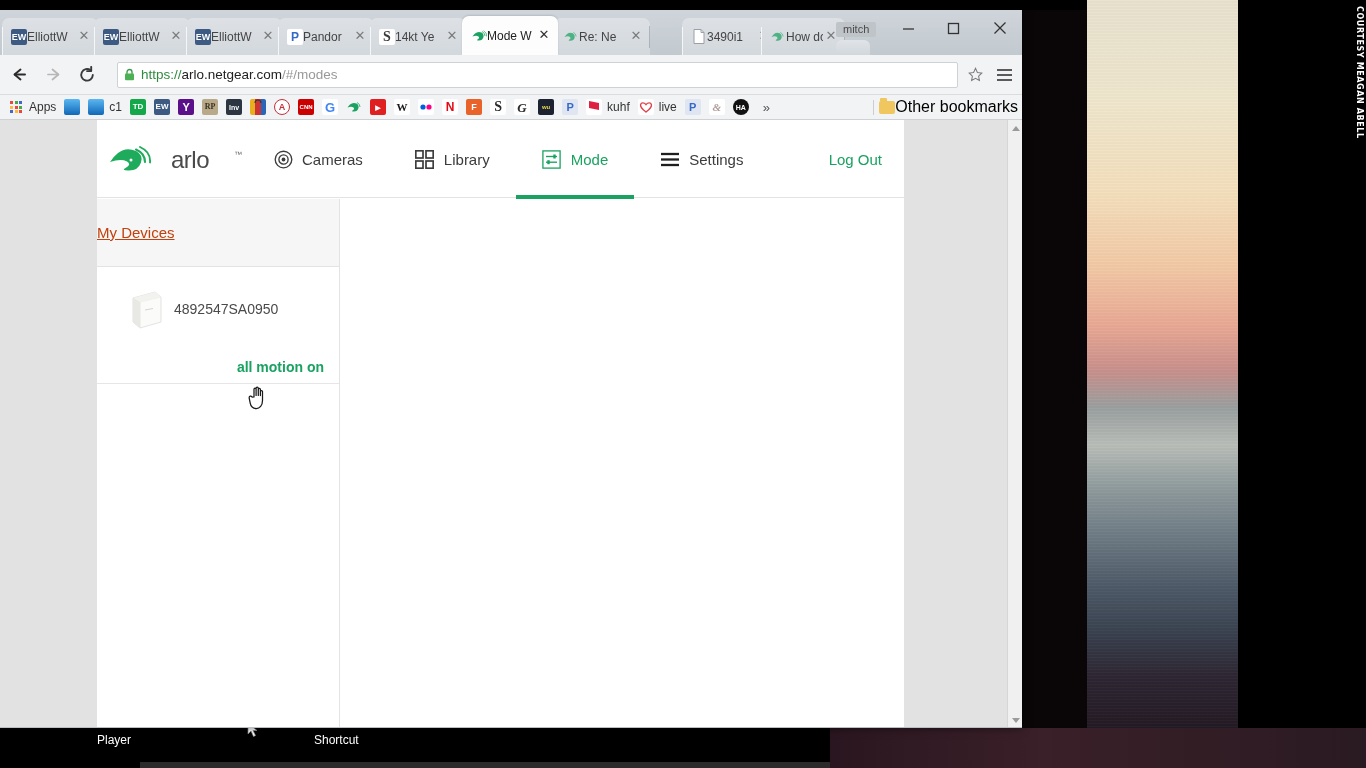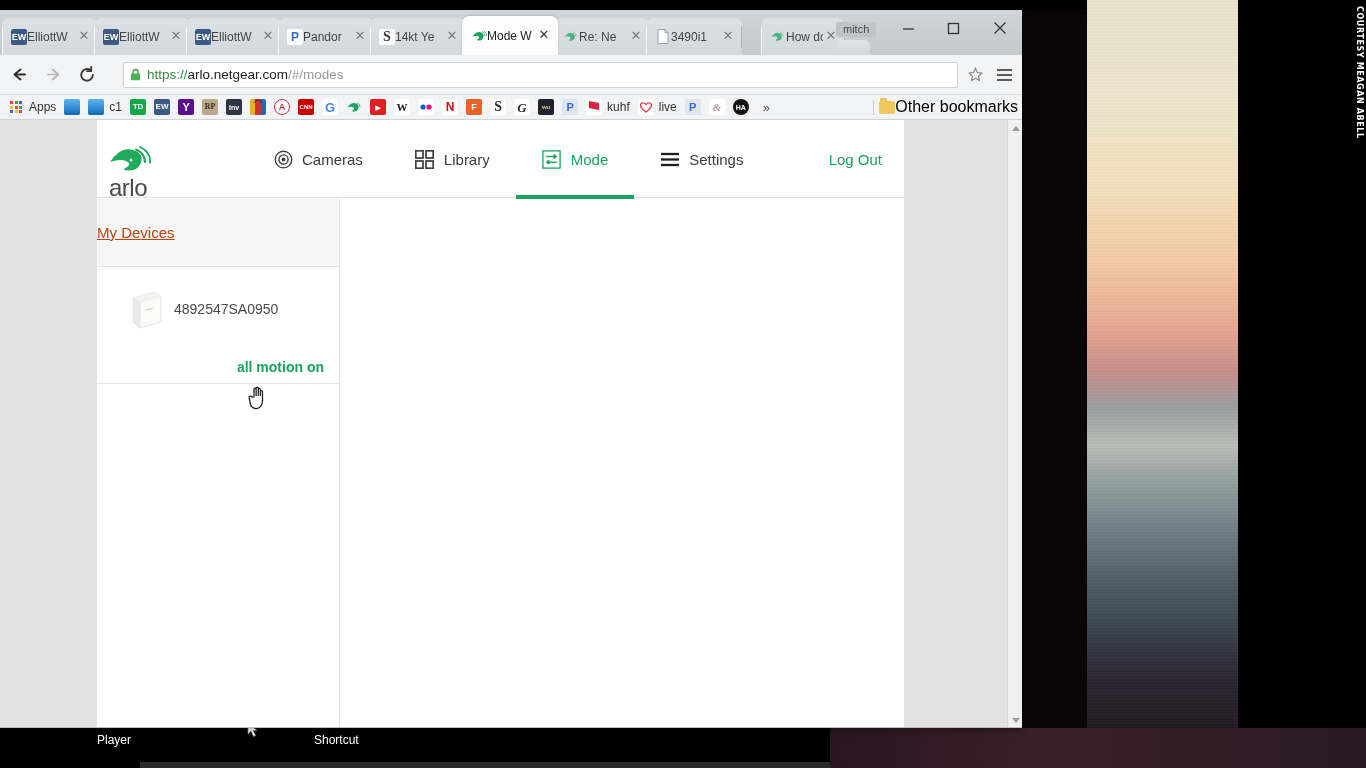--- a/index.html
+++ b/index.html
@@ -158,21 +158,21 @@
     display: flex; align-items: center;
   }
   .navbtn {
     width: 30px; height: 30px; margin-left: 4px;
     display: flex; align-items: center; justify-content: center;
     color: #5a5a5a; font-size: 17px;
   }
   #nav-back { color: #2b2b2b; }
   #nav-fwd { color: #b6b6b6; }
   #omnibox {
-    flex: 1 1 auto; height: 26px; margin: 0 4px 0 21px;
+    flex: 1 1 auto; height: 26px; margin: 0 4px 0 15px;
     background: #fff; border: 1px solid #cfd2d4; border-radius: 2px;
     display: flex; align-items: center; padding: 0 6px;
   }
   #lock-icon { margin-right: 6px; display: flex; align-items: center; }
   #url { font-size: 13.5px; white-space: nowrap; overflow: hidden;
          font-family: "Liberation Sans", sans-serif; }
   #url .scheme { color: #2e8b3d; }
   #url .host { color: #222; }
   #url .path { color: #999; }
   #star {
@@ -242,21 +242,21 @@
   #page-side-r {
     position: absolute; left: 904px; top: 0; width: 103px; height: 608px;
     background: #e2e2e2;
   }
 
   
   #arlo-header {
     position: absolute; left: 0; top: 0; width: 807px; height: 78px;
     background: #fff; border-bottom: 1px solid #e3e3e3;
   }
-  #logo { position: absolute; left: 12px; top: 26px; display: flex; align-items: center; flex-direction: column; }
+  #logo { position: absolute; left: 12px; top: 26px; display: flex; align-items: center; }
   #logo .tm { font-size: 8px; color: #6d6d6d; margin-left: 1px; align-self: flex-start; margin-top: 4px;}
   #nav { position: absolute; left: 150px; top: 0; height: 78px; display: flex; align-items: center; }
   .nav-item {
     display: flex; align-items: center; height: 78px; padding: 0 26px;
     font-size: 15px; color: #3c3c3c; position: relative;
   }
   .nav-item .nav-ico {
     width: 20px; height: 20px; margin-right: 9px; flex: 0 0 20px;
     display: flex; align-items: center; justify-content: center;
   }
@@ -400,21 +400,21 @@
           <svg width="14" height="11" viewBox="0 0 30 22" opacity="0.72">
             <path d="M1 12 Q9 9 13 12 Q16 15 11 18 Q8 20 14 20 Q21 20 23 13 Q24 7 19 4 Q12 1 6 6 Q3 9 1 12Z" fill="#1aa260"></path>
             <path d="M20 2 Q26 5 26 11" stroke="#1aa260" stroke-width="1.6" fill="none"></path>
           </svg>
         </span>
         <span class="tab-title">Re: Ne</span>
         <span class="tab-close">✕</span>
         <span class="divider"></span>
       </div>
 
-      <div class="tab" style="left:646px;width:96px">
+      <div class="tab" style="left:682px;width:96px">
         <span class="fav">
           <svg width="12" height="15" viewBox="0 0 12 15">
             <path d="M1 0.5 H8 L11 3.5 V14.5 H1 Z" fill="#fff" stroke="#9aa0a6" stroke-width="1"></path>
             <path d="M8 0.5 V3.5 H11" fill="none" stroke="#9aa0a6" stroke-width="1"></path>
           </svg>
         </span>
         <span class="tab-title">3490i1</span>
         <span class="tab-close">✕</span>
         <span class="divider"></span>
       </div>

